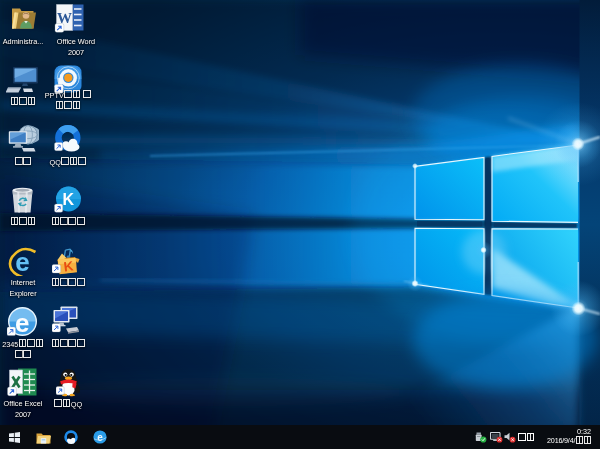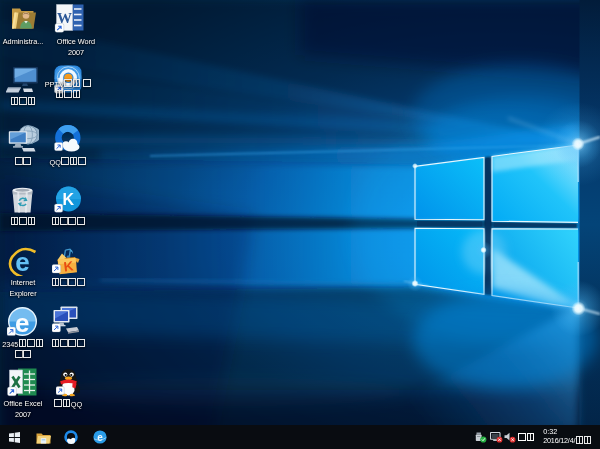--- a/index.html
+++ b/index.html
@@ -8,21 +8,21 @@
  text-shadow:0 1px 2px rgba(0,0,0,.95),0 0 2px rgba(0,0,0,.7);letter-spacing:0;}
 .hz{display:inline-block;width:5.6px;height:6px;border:0.65px solid #e9e9e9;margin:0 0.45px;vertical-align:-0.5px;
  background:linear-gradient(to bottom,transparent 42%,#e9e9e9 42%,#e9e9e9 53%,transparent 53%),
  linear-gradient(to right,transparent 45%,#e9e9e9 45%,#e9e9e9 56%,transparent 56%);
  filter:drop-shadow(0 1px 1px rgba(0,0,0,.85));}
 .hz.v2{background:linear-gradient(to bottom,transparent 29%,#e9e9e9 29%,#e9e9e9 40%,transparent 40%,transparent 62%,#e9e9e9 62%,#e9e9e9 72%,transparent 72%),
  linear-gradient(to right,transparent 45%,#e9e9e9 45%,#e9e9e9 56%,transparent 56%);}
 .ic{position:absolute;}
 #bar{position:absolute;left:0;top:425px;width:600px;height:24px;background:#090c11;}
 .tb{position:absolute;top:0;left:0;}
-#clock{position:absolute;right:9px;top:3px;color:#fff;font-size:7.2px;line-height:8px;text-align:left;text-shadow:none;}
+#clock{position:absolute;right:9px;top:3px;color:#fff;font-size:7.2px;line-height:8px;text-align:right;text-shadow:none;}
 #ime{position:absolute;left:518px;top:8px;font-size:7px;line-height:7px;}
 #ime .hz{filter:none;border-color:#fff;}
 </style></head>
 <body>
 <svg id="wall" width="600" height="449" viewBox="0 0 600 449">
 <defs>
 <radialGradient id="baseR" gradientUnits="userSpaceOnUse" cx="500" cy="240" r="540" gradientTransform="translate(0,102.2) scale(1,0.574)">
 <stop offset="0" stop-color="#0b8ce0"></stop>
         <stop offset="0.18" stop-color="#0a80d4"></stop>
 <stop offset="0.32" stop-color="#0866ae"></stop>
@@ -365,21 +365,21 @@
 <path d="M6.5 26.5 Q9 25.4 11 26.2 L11 28 Q8 28.6 6 27.8 Z" fill="#f5a51d"></path>
 <path d="M13.8 26.2 Q16 25.4 18.5 26.5 L19 27.8 Q16.5 28.6 13.8 28 Z" fill="#f5a51d"></path>
 <g transform="translate(0,18.5)">
       <rect width="8.2" height="8.2" rx="1.6" fill="#fff" stroke="#8899aa" stroke-width="0.3"></rect>
       <path d="M2 6.2 L5.6 2.7 M3 2.5 L5.7 2.5 L5.7 5.2" stroke="#2a64d8" stroke-width="1" fill="none"></path>
     </g>
 </svg>
 <div class="lab" style="left:-9px;top:37px">Administra...</div>
 <div class="lab" style="left:44px;top:37px">Office Word<br>2007</div>
 <div class="lab" style="left:-9px;top:96.5px"><span class="hz"></span><span class="hz v2"></span><span class="hz"></span></div>
-<div class="lab" style="left:36px;top:79px">PPTV<span class="hz"></span><span class="hz v2"></span> <span class="hz"></span><br><span class="hz v2"></span><span class="hz"></span><span class="hz v2"></span></div>
+<div class="lab" style="left:36px;top:90px">PPTV<span class="hz"></span><span class="hz v2"></span> <span class="hz"></span><br><span class="hz v2"></span><span class="hz"></span><span class="hz v2"></span></div>
 <div class="lab" style="left:-9px;top:157px"><span class="hz v2"></span><span class="hz"></span></div>
 <div class="lab" style="left:36px;top:157px">QQ<span class="hz"></span><span class="hz v2"></span><span class="hz"></span></div>
 <div class="lab" style="left:-9px;top:217px"><span class="hz"></span><span class="hz v2"></span><span class="hz"></span></div>
 <div class="lab" style="left:36px;top:217px"><span class="hz v2"></span><span class="hz"></span><span class="hz v2"></span><span class="hz"></span></div>
 <div class="lab" style="left:-9px;top:278px">Internet<br>Explorer</div>
 <div class="lab" style="left:36px;top:278px"><span class="hz v2"></span><span class="hz"></span><span class="hz v2"></span><span class="hz"></span></div>
 <div class="lab" style="left:-9px;top:338.5px">2345<span class="hz"></span><span class="hz v2"></span><span class="hz"></span><br><span class="hz v2"></span><span class="hz"></span></div>
 <div class="lab" style="left:36px;top:338.5px"><span class="hz"></span><span class="hz v2"></span><span class="hz"></span><span class="hz v2"></span></div>
 <div class="lab" style="left:-9px;top:399px">Office Excel<br>2007</div>
 <div class="lab" style="left:36px;top:399px"><span class="hz v2"></span><span class="hz"></span>QQ</div>
@@ -424,14 +424,14 @@
 <rect x="3.2" y="7.8" width="4" height="1.1" fill="#cdd3da"></rect>
 <circle cx="9.5" cy="7.7" r="2.9" fill="#e03030"></circle>
 <path d="M8.3 6.5 L10.7 8.9 M10.7 6.5 L8.3 8.9" stroke="#fff" stroke-width="0.9"></path>
 </svg>
 <svg class="tb" style="left:503.5px;top:7px" width="12" height="11" viewBox="0 0 12 11">
 <path d="M0.5 3.2 L2.6 3.2 L5.5 0.8 L5.5 8.4 L2.6 6 L0.5 6 Z" fill="#c9cfd6"></path>
 <circle cx="8.6" cy="7.7" r="2.9" fill="#e03030"></circle>
 <path d="M7.4 6.5 L9.8 8.9 M9.8 6.5 L7.4 8.9" stroke="#fff" stroke-width="0.9"></path>
 </svg>
 <div id="ime"><span class="hz v2" style="margin:0 0.4px"></span><span class="hz" style="margin:0 0.4px"></span></div>
-<div id="clock">0:32<br><span style="letter-spacing:-0.2px">2016/12/4/</span><span class="hz" style="filter:none;width:5px;height:5.6px"></span><span class="hz v2" style="filter:none;width:5px;height:5.6px"></span></div>
+<div id="clock">0:32<br><span style="letter-spacing:-0.2px">2016/9/4/</span><span class="hz" style="filter:none;width:5px;height:5.6px"></span><span class="hz v2" style="filter:none;width:5px;height:5.6px"></span></div>
 </div>
 
 </body></html>

